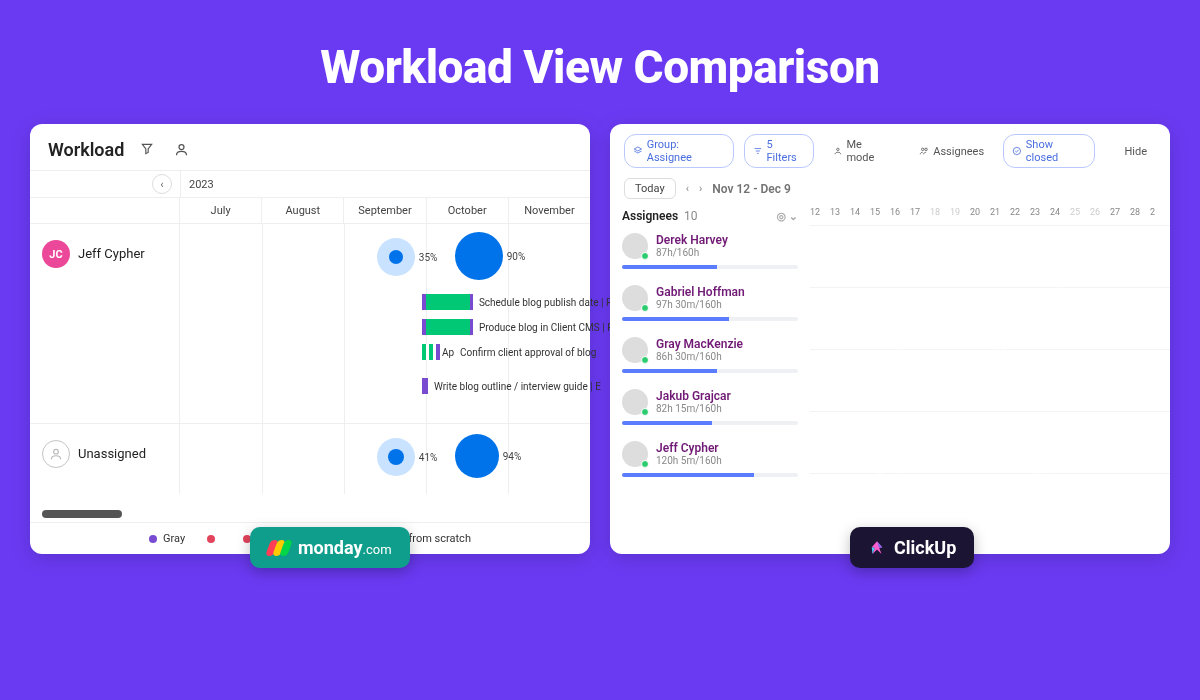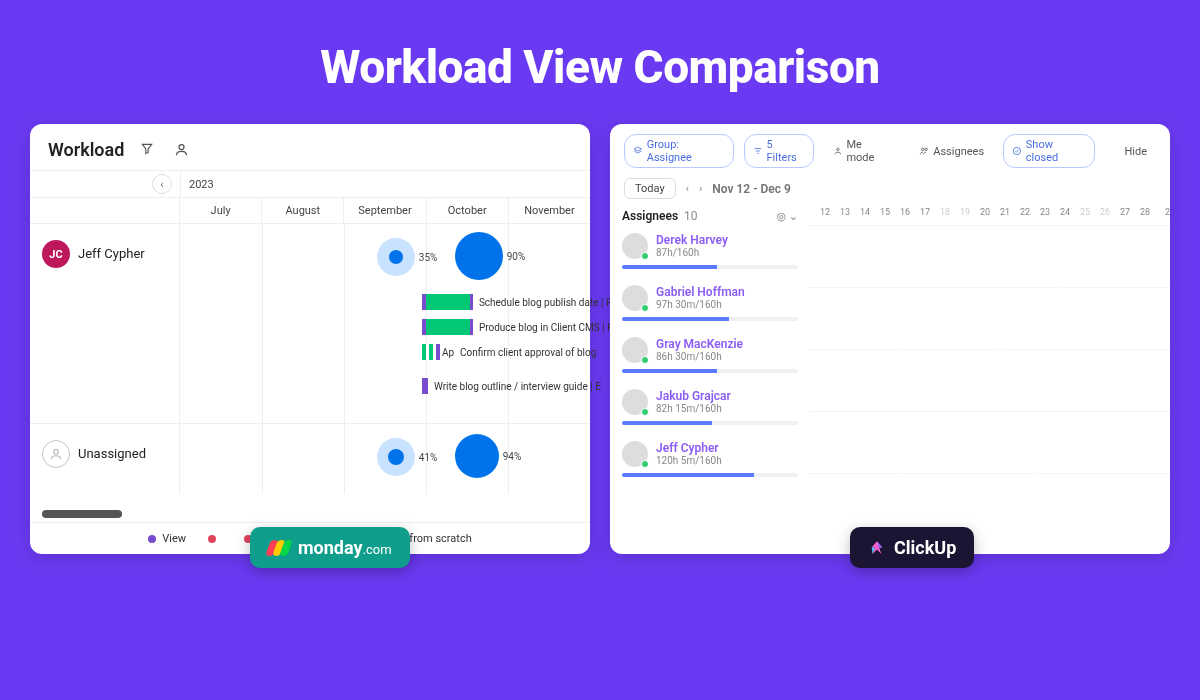--- a/index.html
+++ b/index.html
@@ -40,21 +40,21 @@
   .m-year-label { font-size:11px;color:#444;padding-left:8px;display:flex;align-items:center;border-left:1px solid #eee;}
   .m-cols-row { display:flex; border-bottom:1px solid #eee; height:26px;}
   .m-name-col{width:150px;border-right:1px solid #eee;}
   .m-month{flex:1;text-align:center;font-size:11px;color:#444;display:flex;align-items:center;justify-content:center;border-right:1px solid #eee;}
   .m-month:last-child{border-right:none;}
   .m-row{display:flex;}
   .m-row.jeff{height:200px;border-bottom:1px solid #eee;}
   .m-row.unas{height:70px;}
   .m-row .m-name-col{display:flex;align-items:flex-start;gap:8px;padding:16px 12px;border-right:1px solid #eee;}
   .avatar{width:28px;height:28px;border-radius:50%;display:flex;align-items:center;justify-content:center;font-size:11px;font-weight:700;color:#fff;flex-shrink:0;}
-  .av-jc{background:#be185d;}
+  .av-jc{background:#ec4899;}
   .av-un{background:#fff;border:1.5px solid #c4c4c4;color:#888;}
   .m-person-name{font-size:13px;color:#222;padding-top:6px;}
   .m-grid{flex:1;position:relative;}
   .m-grid .v{position:absolute;top:0;bottom:0;width:1px;background:#eee;}
   .bubble-wrap{position:absolute;display:flex;align-items:center;gap:4px;}
   .bubble-outer{border-radius:50%;display:flex;align-items:center;justify-content:center;}
   .bubble-inner{border-radius:50%;}
   .bubble-pct{font-size:10px;color:#444;}
   .task-bar{position:absolute;height:16px;display:flex;align-items:center;}
   .task-bar .seg{height:100%;}
@@ -79,27 +79,27 @@
   .date-range{font-weight:600;color:#737373;}
   .cu-body{display:flex;}
   .cu-left{width:200px;padding:0 12px;}
   .cu-ass-head{display:flex;align-items:center;gap:6px;font-size:12px;color:#222;font-weight:600;padding:2px 0 4px 0;}
   .cu-ass-head .cnt{color:#888;font-weight:400;}
   .cu-ass-head .eye{margin-left:auto;color:#aaa;font-size:11px;}
   .cu-person{padding:6px 0 10px 0;}
   .cu-person .top{display:flex;gap:8px;}
   .cu-av{width:26px;height:26px;border-radius:50%;background:#ddd;position:relative;flex-shrink:0;}
   .cu-av .dot{position:absolute;width:8px;height:8px;border-radius:50%;background:#2ecc71;border:1.5px solid #fff;right:-1px;bottom:-1px;}
-  .cu-pn{font-size:12px;color:#8b5cf6;font-weight:600;}
+  .cu-pn{font-size:12px;color:#701a75;font-weight:600;}
   .cu-ph{font-size:10px;color:#888;}
   .cu-prog{margin-top:6px;height:4px;width:100%;background:#eef0f4;border-radius:2px;overflow:hidden;}
   .cu-prog .fill{height:100%;background:#5b7cff;}
   .cu-grid{flex:1;position:relative;overflow:hidden;}
   .cu-days{display:flex;height:18px;}
-  .cu-day{flex:1;text-align:right;font-size:9px;color:#888;}
+  .cu-day{flex:1;text-align:left;font-size:9px;color:#888;}
   .cu-day.wk{color:#ccc;}
   .cu-lane{height:62px;display:flex;align-items:flex-end;padding-bottom:4px;border-top:1px solid #f3f3f3;}
   .cu-cell{flex:1;display:flex;align-items:flex-end;justify-content:center;padding:0 1px;}
   .cu-cell.wk{background:#f7f7f9;}
   .cu-bar{width:100%;border-radius:3px;position:relative;}
   .cu-bar.g1{background:linear-gradient(180deg,#2bbf8a 0%,#6fe0b8 100%);}
   .cu-bar.g2{background:linear-gradient(180deg,#7fe6c4 0%,#c9f5e4 100%);}
   .cu-bar.or{background:linear-gradient(180deg,#f5a623 0%,#f8c46b 100%);}
   .cu-bar.rd{background:linear-gradient(180deg,#ef5061 0%,#f58b96 100%);}
   .cu-bar .tag{position:absolute;top:2px;left:0;right:0;font-size:7px;color:#fff;text-align:center;line-height:1;}
@@ -220,21 +220,21 @@
           <span class="bubble-pct">94%</span>
         </div>
       </div>
     </div>
 
     <div class="m-scroll"></div>
 
     <div class="m-legend">
       <div class="lg-item">
           <span class="lg-dot" style="background:#784bd1"></span>
-          <span>View</span>
+          <span>Gray</span>
         </div>
       <div class="lg-item">
           <span class="lg-dot" style="background:#e2445c"></span>
           <span></span>
         </div>
       <div class="lg-item">
           <span class="lg-dot" style="background:#e2445c"></span>
           <span>Start from scratch</span>
         </div>
       <div class="lg-item">

